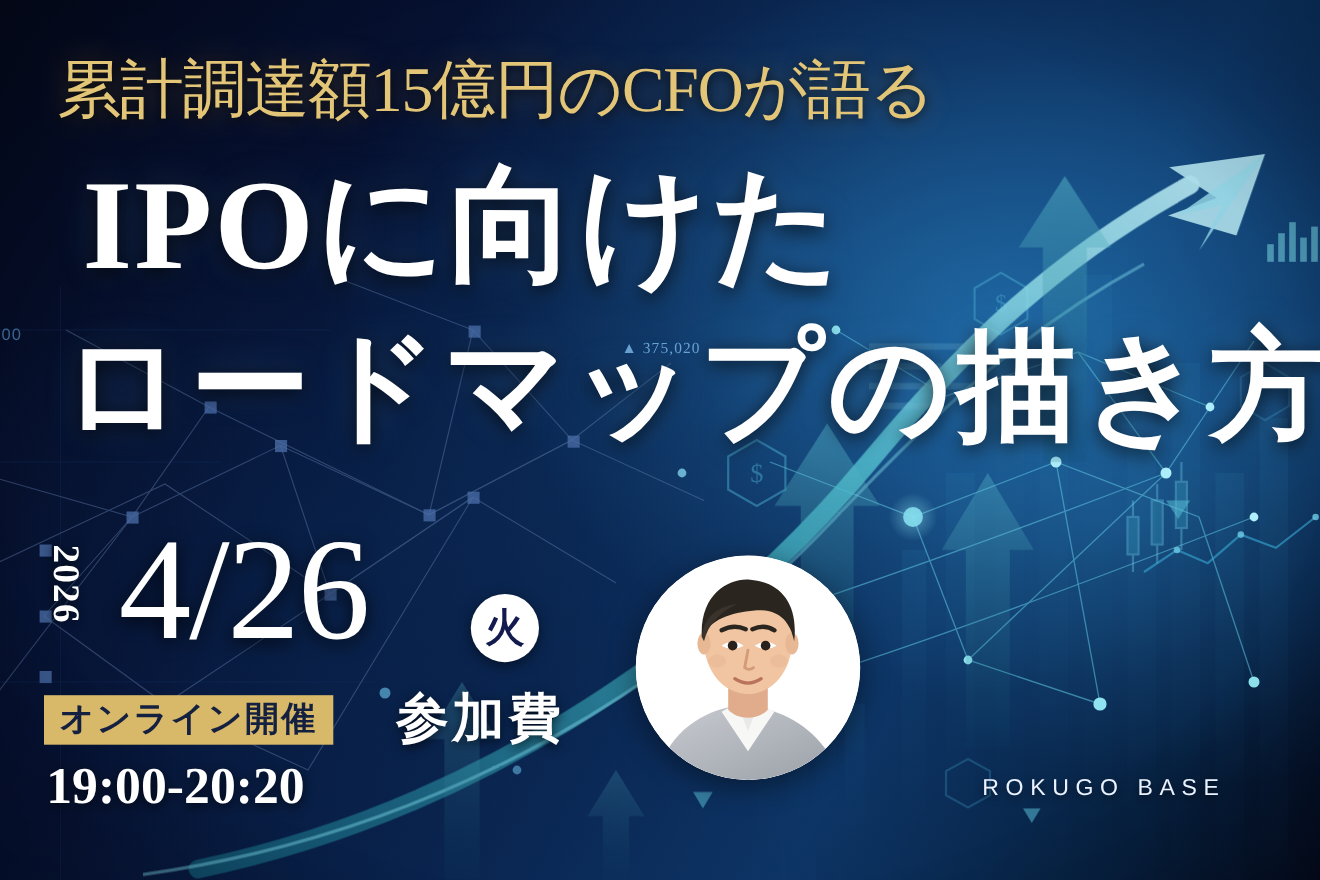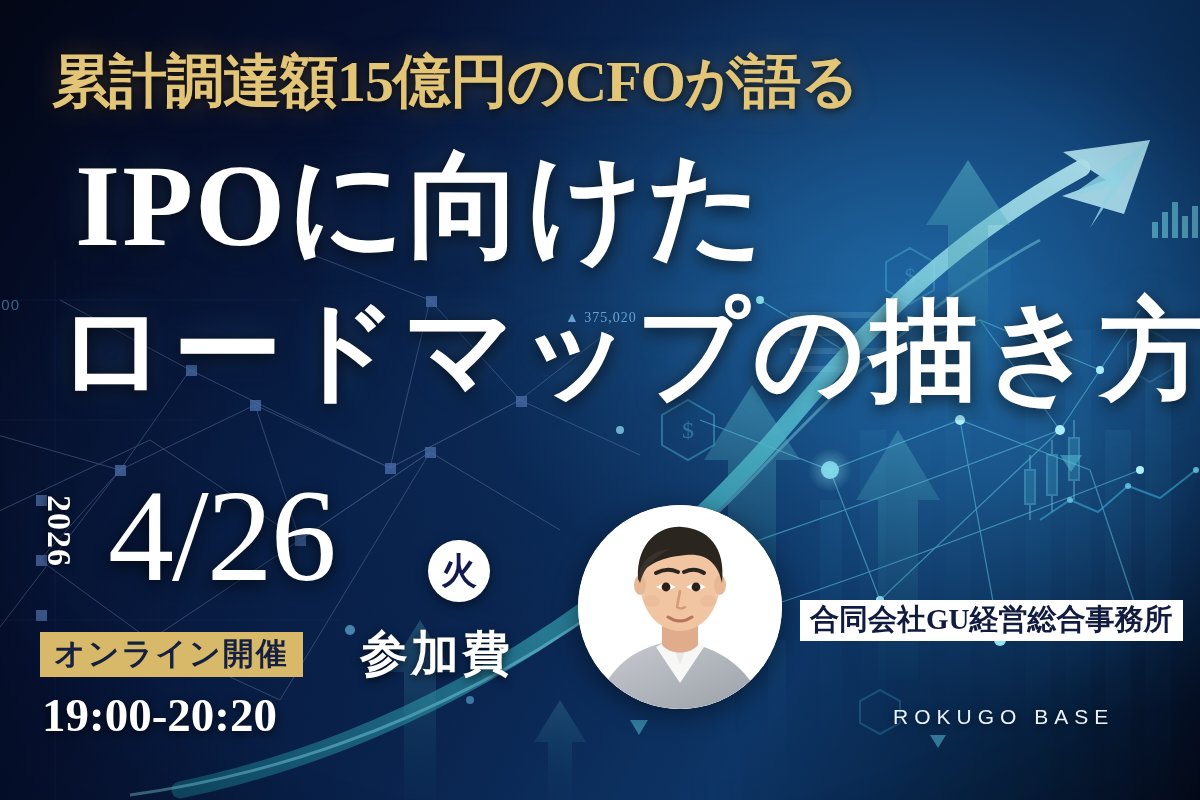--- a/index.html
+++ b/index.html
@@ -16,21 +16,21 @@
     background:radial-gradient(ellipse 1100px 760px at 50% 50%, rgba(0,0,0,0) 55%, rgba(0,0,0,.45) 100%);
   }
   .bg-svg{position:absolute;inset:0;width:1200px;height:800px;}
   .layer{position:absolute;inset:0;}
 
   
   .content{position:absolute;inset:0;z-index:20;}
 
   .kicker{
     position:absolute;left:52px;top:52px;width:1000px;
-    font-size:58px;line-height:1.05;font-weight:bold;
+    font-size:58px;line-height:1.05;font-weight:normal;
     color:#e3c578;letter-spacing:-1px;
     text-shadow:0 2px 10px rgba(0,0,0,.75), 0 0 26px rgba(180,140,60,.35);
     white-space:nowrap;
   }
   .title1{
     position:absolute;left:56px;top:148px;
     font-size:116px;line-height:1.0;font-weight:bold;color:#fff;
     letter-spacing:2px;
     text-shadow:0 4px 18px rgba(0,0,0,.8), 0 0 34px rgba(120,190,255,.22);
     white-space:nowrap;
@@ -370,17 +370,16 @@
           <path d="M102 86 L99 102 q 4 3 8 0" stroke="#d39b78" stroke-width="2.6" fill="none" stroke-linecap="round"></path>
 
           <path d="M90 112 q 12 8 24 0" stroke="#b9735c" stroke-width="3" fill="none" stroke-linecap="round"></path>
 
           <ellipse cx="74" cy="96" rx="8" ry="6" fill="#e7b391" opacity=".45"></ellipse>
           <ellipse cx="130" cy="96" rx="8" ry="6" fill="#e7b391" opacity=".45"></ellipse>
         </g>
       </svg>
     </div>
 
-    <div class="speaker-org">合同会社GU経営総合事務所</div>
 
     <div class="logo">ROKUGO BASE</div>
   </div>
 </div>
 
 </body></html>

